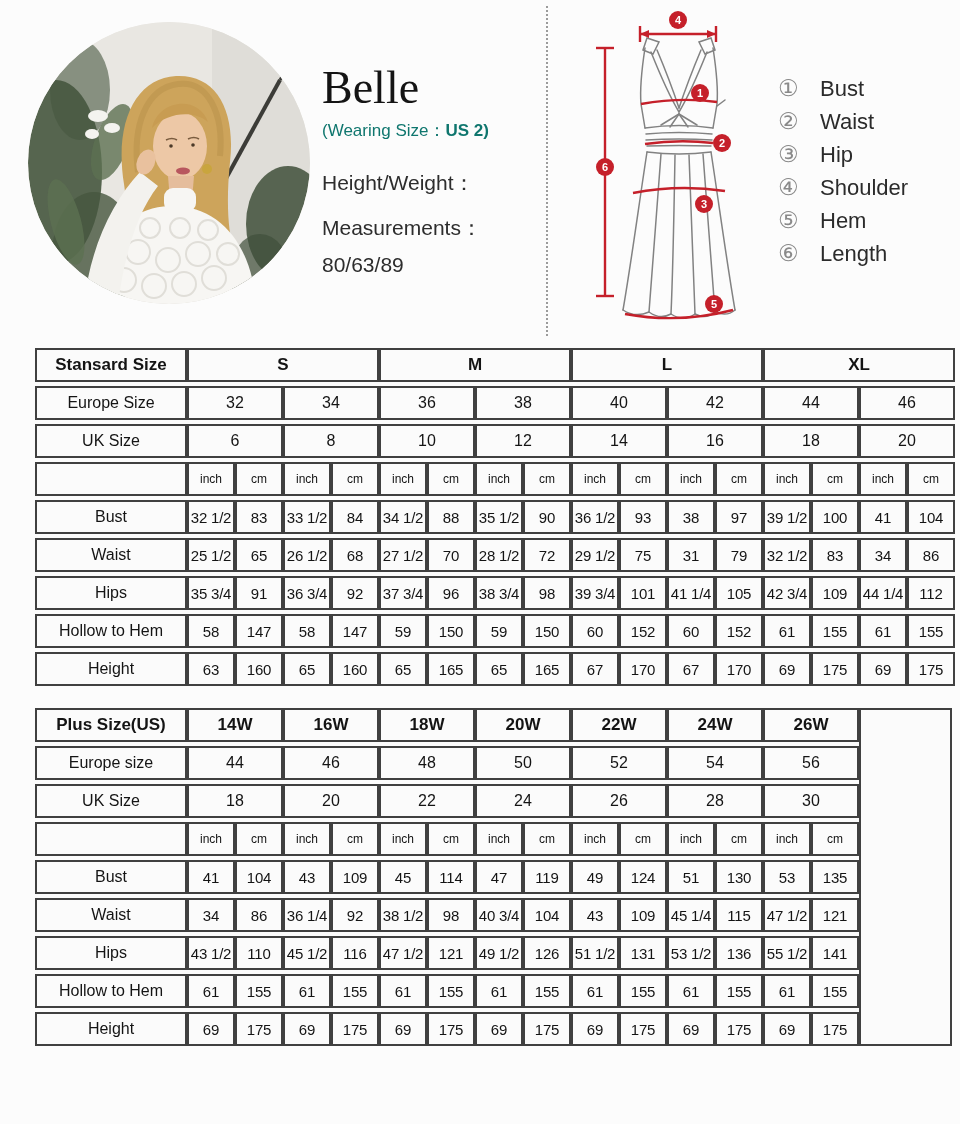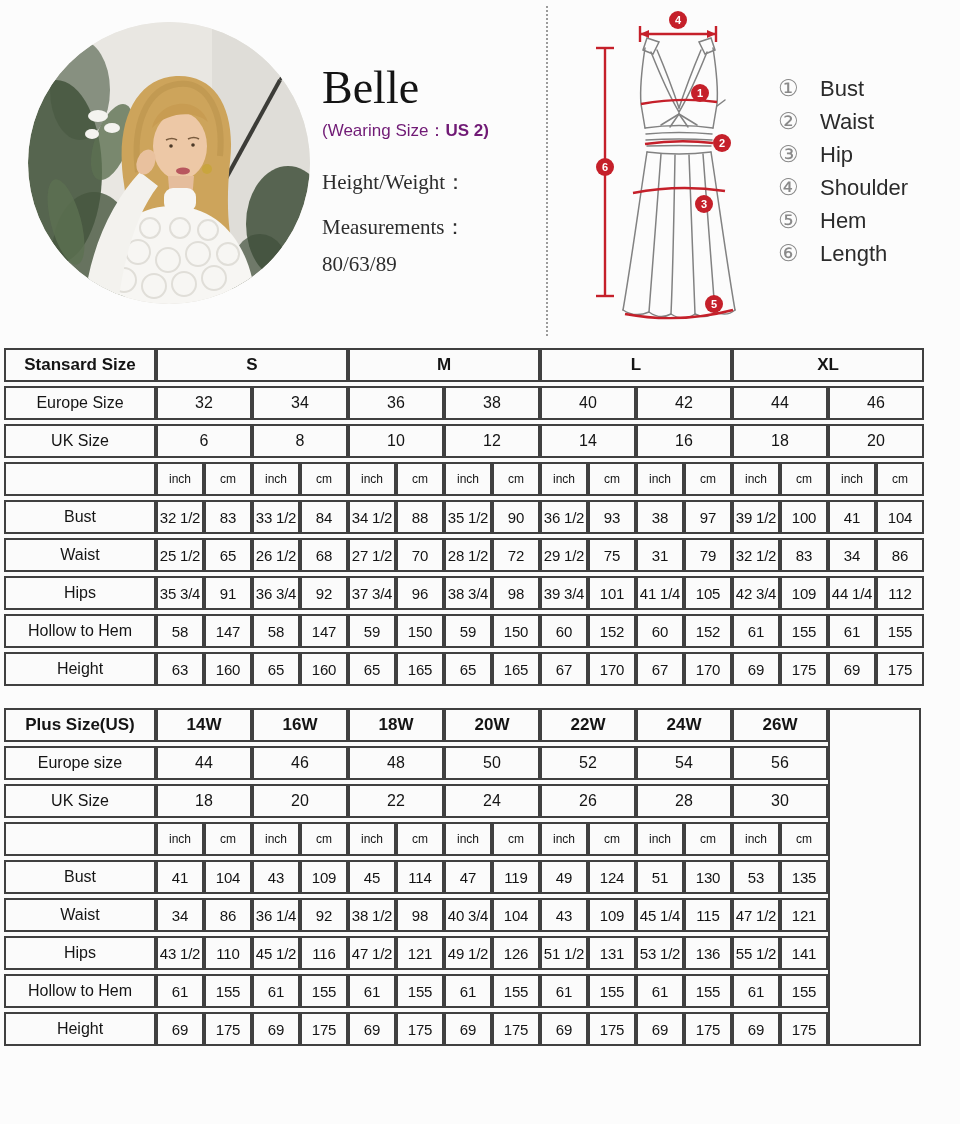--- a/index.html
+++ b/index.html
@@ -16,33 +16,33 @@
   .photo {
     position:absolute; left:28px; top:22px;
     width:282px; height:282px; border-radius:50%; overflow:hidden;
     background:#e9e7e2;
   }
   .info { position:absolute; left:322px; top:64px; width:220px; }
   .name {
     font-family:"Liberation Serif","DejaVu Serif",serif;
     font-size:46px; line-height:1.05; color:#141414;
   }
-  .wearing { margin-top:7px; font-size:17px; color:#701a75; white-space:nowrap; }
+  .wearing { margin-top:7px; font-size:17px; color:#0f766e; white-space:nowrap; }
   .wearing b { font-weight:bold; }
-  .infoline { font-size:21px; color:#2d2d2d; line-height:37px; white-space:nowrap;font-family:Liberation Serif, serif; }
+  .infoline { font-size:21px; color:#2d2d2d; line-height:37px; white-space:nowrap; }
   .block1 { margin-top:22px; }
   .block2 { margin-top:8px; }
   .divider { position:absolute; left:546px; top:6px; height:330px; width:0; border-left:2px dotted #9b9b9b; }
   .diagram { position:absolute; left:583px; top:4px; }
   .legend { position:absolute; left:778px; top:72px; }
   .legend-item { display:flex; align-items:center; height:33px; }
   .lnum { font-size:23px; color:#8a8a8a; width:30px; text-align:left; }
   .llabel { font-size:22px; color:#2b2b2b; margin-left:12px; }
   
-  table { border-collapse:separate; border-spacing:0 4px; table-layout:fixed; margin-left:4px; }
+  table { border-collapse:separate; border-spacing:0 4px; table-layout:fixed; margin-left:35px; }
   td {
     border:2px solid #404040; background:#fbfbfb;
     text-align:center; vertical-align:middle;
     height:34px; padding:0;
     font-size:16px; color:#141414; white-space:nowrap; overflow:hidden;
   }
   td.b { font-weight:bold; font-size:17px; }
   td.unit { font-size:12px; }
   td.val { font-size:15px; letter-spacing:-0.2px; }
   #standard-table { margin-top:0; }

